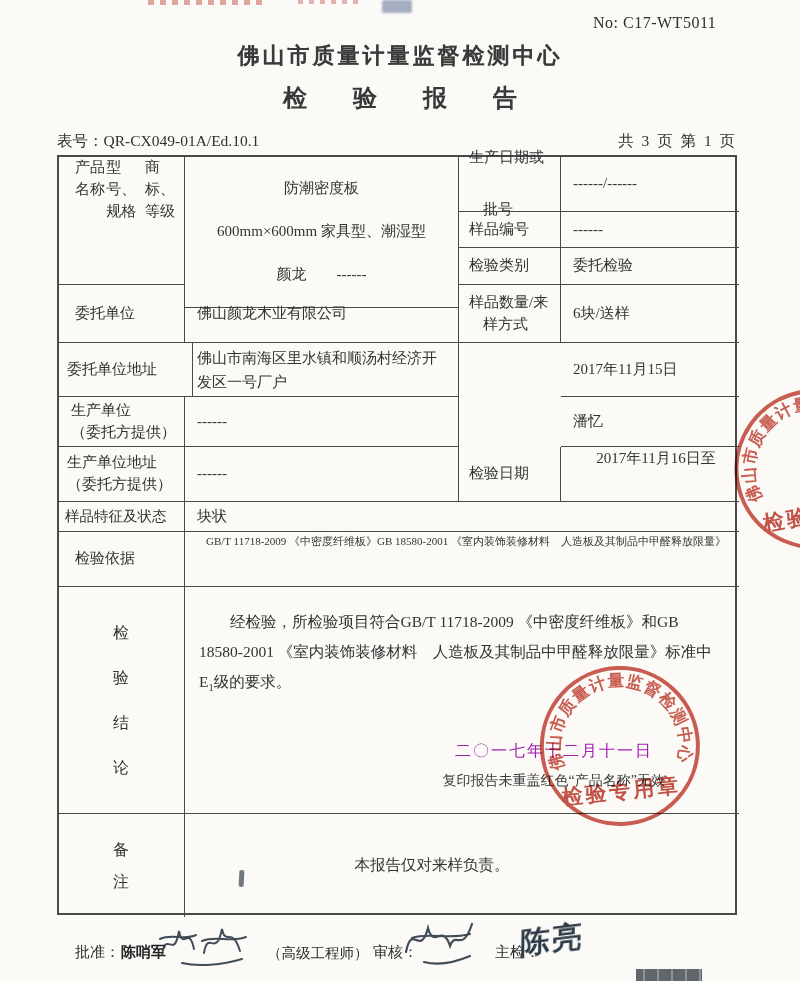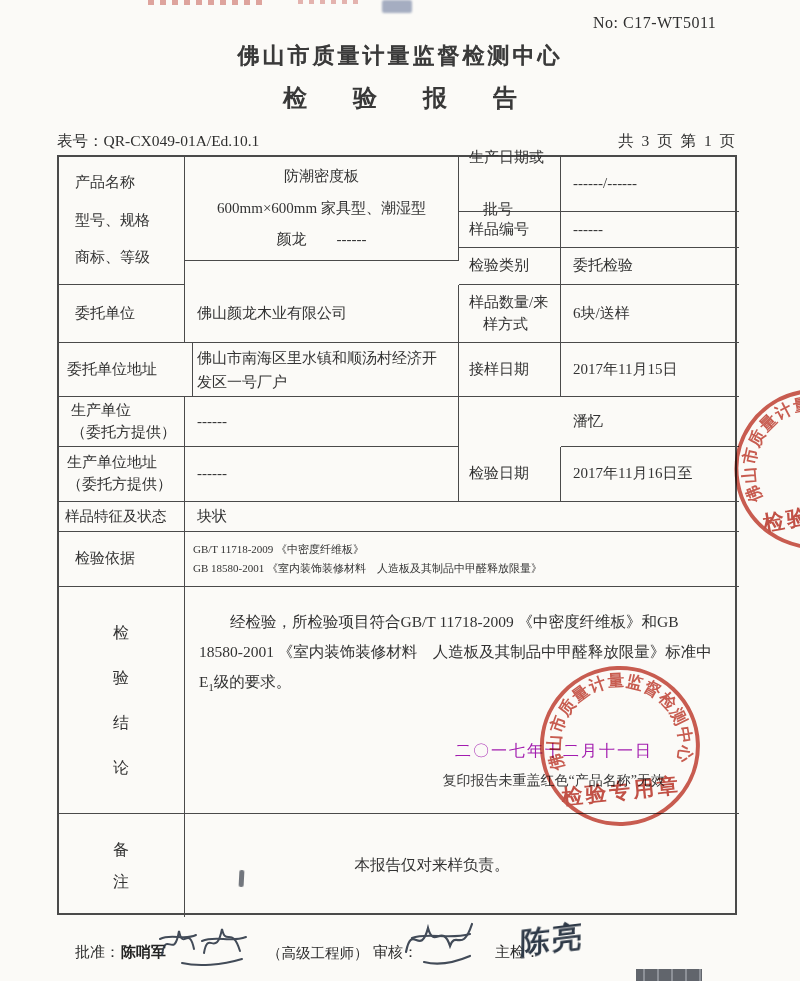--- a/index.html
+++ b/index.html
@@ -15,25 +15,25 @@
   .doc-no{left:593px;top:14px;font-size:16px;color:#2f2f2f;letter-spacing:.5px;}
   .org-name{left:0;top:41px;width:800px;text-align:center;font-size:22px;letter-spacing:3px;color:#3a3a3a;font-weight:600;text-shadow:0 0 .6px rgba(60,60,60,.55);}
   .report-title{left:0;top:82px;width:800px;text-align:center;font-size:24px;font-weight:700;letter-spacing:20px;text-indent:20px;color:#383838;}
   .form-no{left:57px;top:131px;font-size:15.5px;color:#2f2f2f;}
   .page-info{left:437px;top:131px;width:300px;text-align:right;font-size:15.5px;color:#2f2f2f;letter-spacing:2px;}
   
   .tbl{left:57px;top:155px;width:680px;height:760px;border:2px solid #4a4a4a;box-sizing:border-box;}
   .cell{position:absolute;box-sizing:border-box;font-size:15px;color:#333;line-height:1.45;}
   .br{border-right:1.5px solid #4a4a4a;}
   .bb{border-bottom:1.5px solid #4a4a4a;}
-  .lbl{display:flex;flex-direction:column;justify-content:space-evenly;padding-left:16px;}
+  .lbl{display:flex;flex-direction:row;justify-content:space-evenly;padding-left:16px;}
   .lbl-c{display:flex;align-items:center;padding-left:16px;}
   .val{display:flex;align-items:center;padding-left:12px;}
   .val-c{display:flex;flex-direction:column;justify-content:space-evenly;align-items:center;text-align:center;}
-  .val-col{display:flex;flex-direction:column;justify-content:center;padding-left:12px;}
+  .val-col{display:flex;justify-content:center;padding-left:12px;}
   .sub-lbl{display:flex;flex-direction:column;justify-content:center;padding-left:10px;}
   .sub-lbl .l2{padding-left:14px;}
   .vert{display:flex;flex-direction:column;justify-content:space-evenly;align-items:center;font-size:16px;letter-spacing:1px;}
   .concl-wrap{padding:14px 14px 0 14px;}
   .concl-p{font-size:15.5px;line-height:1.95;text-indent:2em;color:#313131;margin:6px 0 0 0;}
   .concl-p sub{font-size:10.5px;}
   .concl-date{text-align:right;padding-right:72px;font-size:16px;letter-spacing:2px;margin-top:40px;color:#a21caf;}
   .concl-note{text-align:right;padding-right:60px;font-size:14px;margin-top:9px;color:#3a3a3a;}
   .remark-val{display:flex;align-items:center;justify-content:center;padding-right:60px;font-size:15.5px;}
   
@@ -62,21 +62,21 @@
 <div class="abs form-no">表号：QR-CX049-01A/Ed.10.1</div>
 <div class="abs page-info">共 3 页  第 1 页</div>
 
 <div class="abs tbl">
 
   <div class="cell br bb lbl" style="left:0;top:0;width:126px;height:128px;">
     <span>产品名称</span>
     <span>型号、规格</span>
     <span>商标、等级</span>
   </div>
-  <div class="cell br bb val-c" style="left:126px;top:0;width:274px;height:104px;">
+  <div class="cell br bb val-c" style="left:126px;top:0;width:274px;height:151px;">
     <span>防潮密度板</span>
     <span>600mm×600mm 家具型、潮湿型</span>
     <span>颜龙　　------</span>
   </div>
   <div class="cell br bb sub-lbl" style="left:400px;top:0;width:102px;height:55px;gap:30px;">
     <span>生产日期或</span>
     <span class="l2">批号</span>
   </div>
   <div class="cell bb val" style="left:502px;top:0;width:178px;height:55px;">------/------</div>
 
@@ -89,21 +89,20 @@
   <div class="cell br bb lbl-c" style="left:0;top:128px;width:126px;height:58px;">委托单位</div>
   <div class="cell br bb val" style="left:126px;top:128px;width:274px;height:58px;">佛山颜龙木业有限公司</div>
   <div class="cell br bb sub-lbl" style="left:400px;top:128px;width:102px;height:58px;">
     <span>样品数量/来</span>
     <span class="l2">样方式</span>
   </div>
   <div class="cell bb val" style="left:502px;top:128px;width:178px;height:58px;">6块/送样</div>
 
   <div class="cell br bb lbl-c" style="left:0;top:186px;width:134px;height:54px;padding-left:8px;">委托单位地址</div>
   <div class="cell br bb val" style="left:126px;top:186px;width:274px;height:54px;padding-right:8px;line-height:1.6;">佛山市南海区里水镇和顺汤村经济开发区一号厂户</div>
-  <div class="cell br bb lbl-c" style="left:400px;top:186px;width:102px;height:54px;padding-left:10px;">接样日期</div>
   <div class="cell bb val" style="left:502px;top:186px;width:178px;height:54px;">2017年11月15日</div>
 
   <div class="cell br bb sub-lbl" style="left:0;top:240px;width:126px;height:50px;padding-left:12px;">
     <span>生产单位</span>
     <span>（委托方提供）</span>
   </div>
   <div class="cell br bb val" style="left:126px;top:240px;width:274px;height:50px;">------</div>
   <div class="cell bb val" style="left:502px;top:240px;width:178px;height:50px;">潘忆</div>
 
   <div class="cell br bb sub-lbl" style="left:0;top:290px;width:126px;height:55px;padding-left:8px;">

